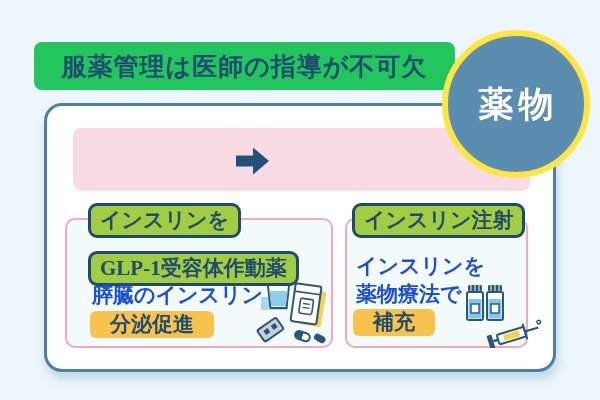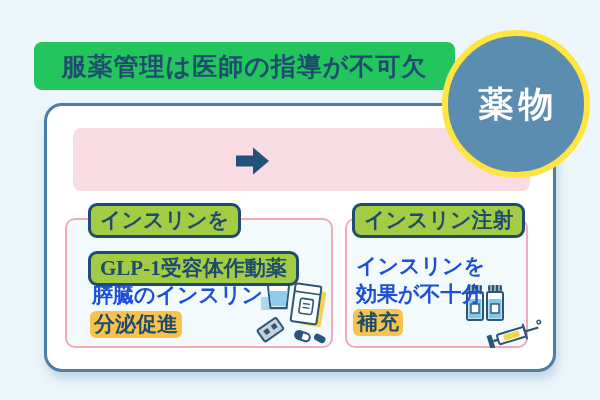--- a/index.html
+++ b/index.html
@@ -60,21 +60,21 @@
   .tag2{left:88px;top:251px;font-family:Liberation Serif, serif;}
   .tag3{left:352px;top:203px;}
   
   .body-line{
     position:absolute;color:#1d4ed8;font-weight:bold;font-size:21px;
     line-height:28px;white-space:nowrap;z-index:4;
   }
   .left-body{left:92px;top:281px;}
   .right-body{left:356px;top:252px;}
   .hl{
-    position:absolute;background:#F7C34C;border-radius:6px;padding:2px 4px;
+    position:absolute;background:#F7C34C;border-radius:6px;padding:2px 20px;
     color:#1F4B6E;font-weight:bold;font-size:21px;line-height:1.1;
     white-space:nowrap;z-index:4;
   }
   .hl-left{left:90px;top:311px;}
   .hl-right{left:353px;top:309px;}
   .illus{position:absolute;z-index:3;}
   .illus-left{left:256px;top:272px;}
   .illus-right{left:460px;top:284px;}
 </style>
 </head>
@@ -102,21 +102,21 @@
 
   <div class="tag tag1">インスリンを</div>
   <div class="tag tag2">GLP-1受容体作動薬</div>
   <div class="tag tag3">インスリン注射</div>
 
   <div class="body-line left-body">膵臓のインスリン</div>
   <div class="hl hl-left">分泌促進</div>
 
   <div class="body-line right-body">
     <span style="display:block">インスリンを</span>
-    <span style="display:block">効果が不十分</span>
+    <span style="display:block">薬物療法で</span>
   </div>
   <div class="hl hl-right">補充</div>
 
   <svg class="illus illus-left" width="78" height="76" viewBox="0 0 78 76">
 
     <rect x="5" y="25" width="27" height="13" fill="#A9D8EF"></rect>
 
     <g transform="rotate(10 57 34)">
         <rect x="47" y="18" width="21" height="36" rx="2" fill="#F2D44F"></rect>
       </g>

